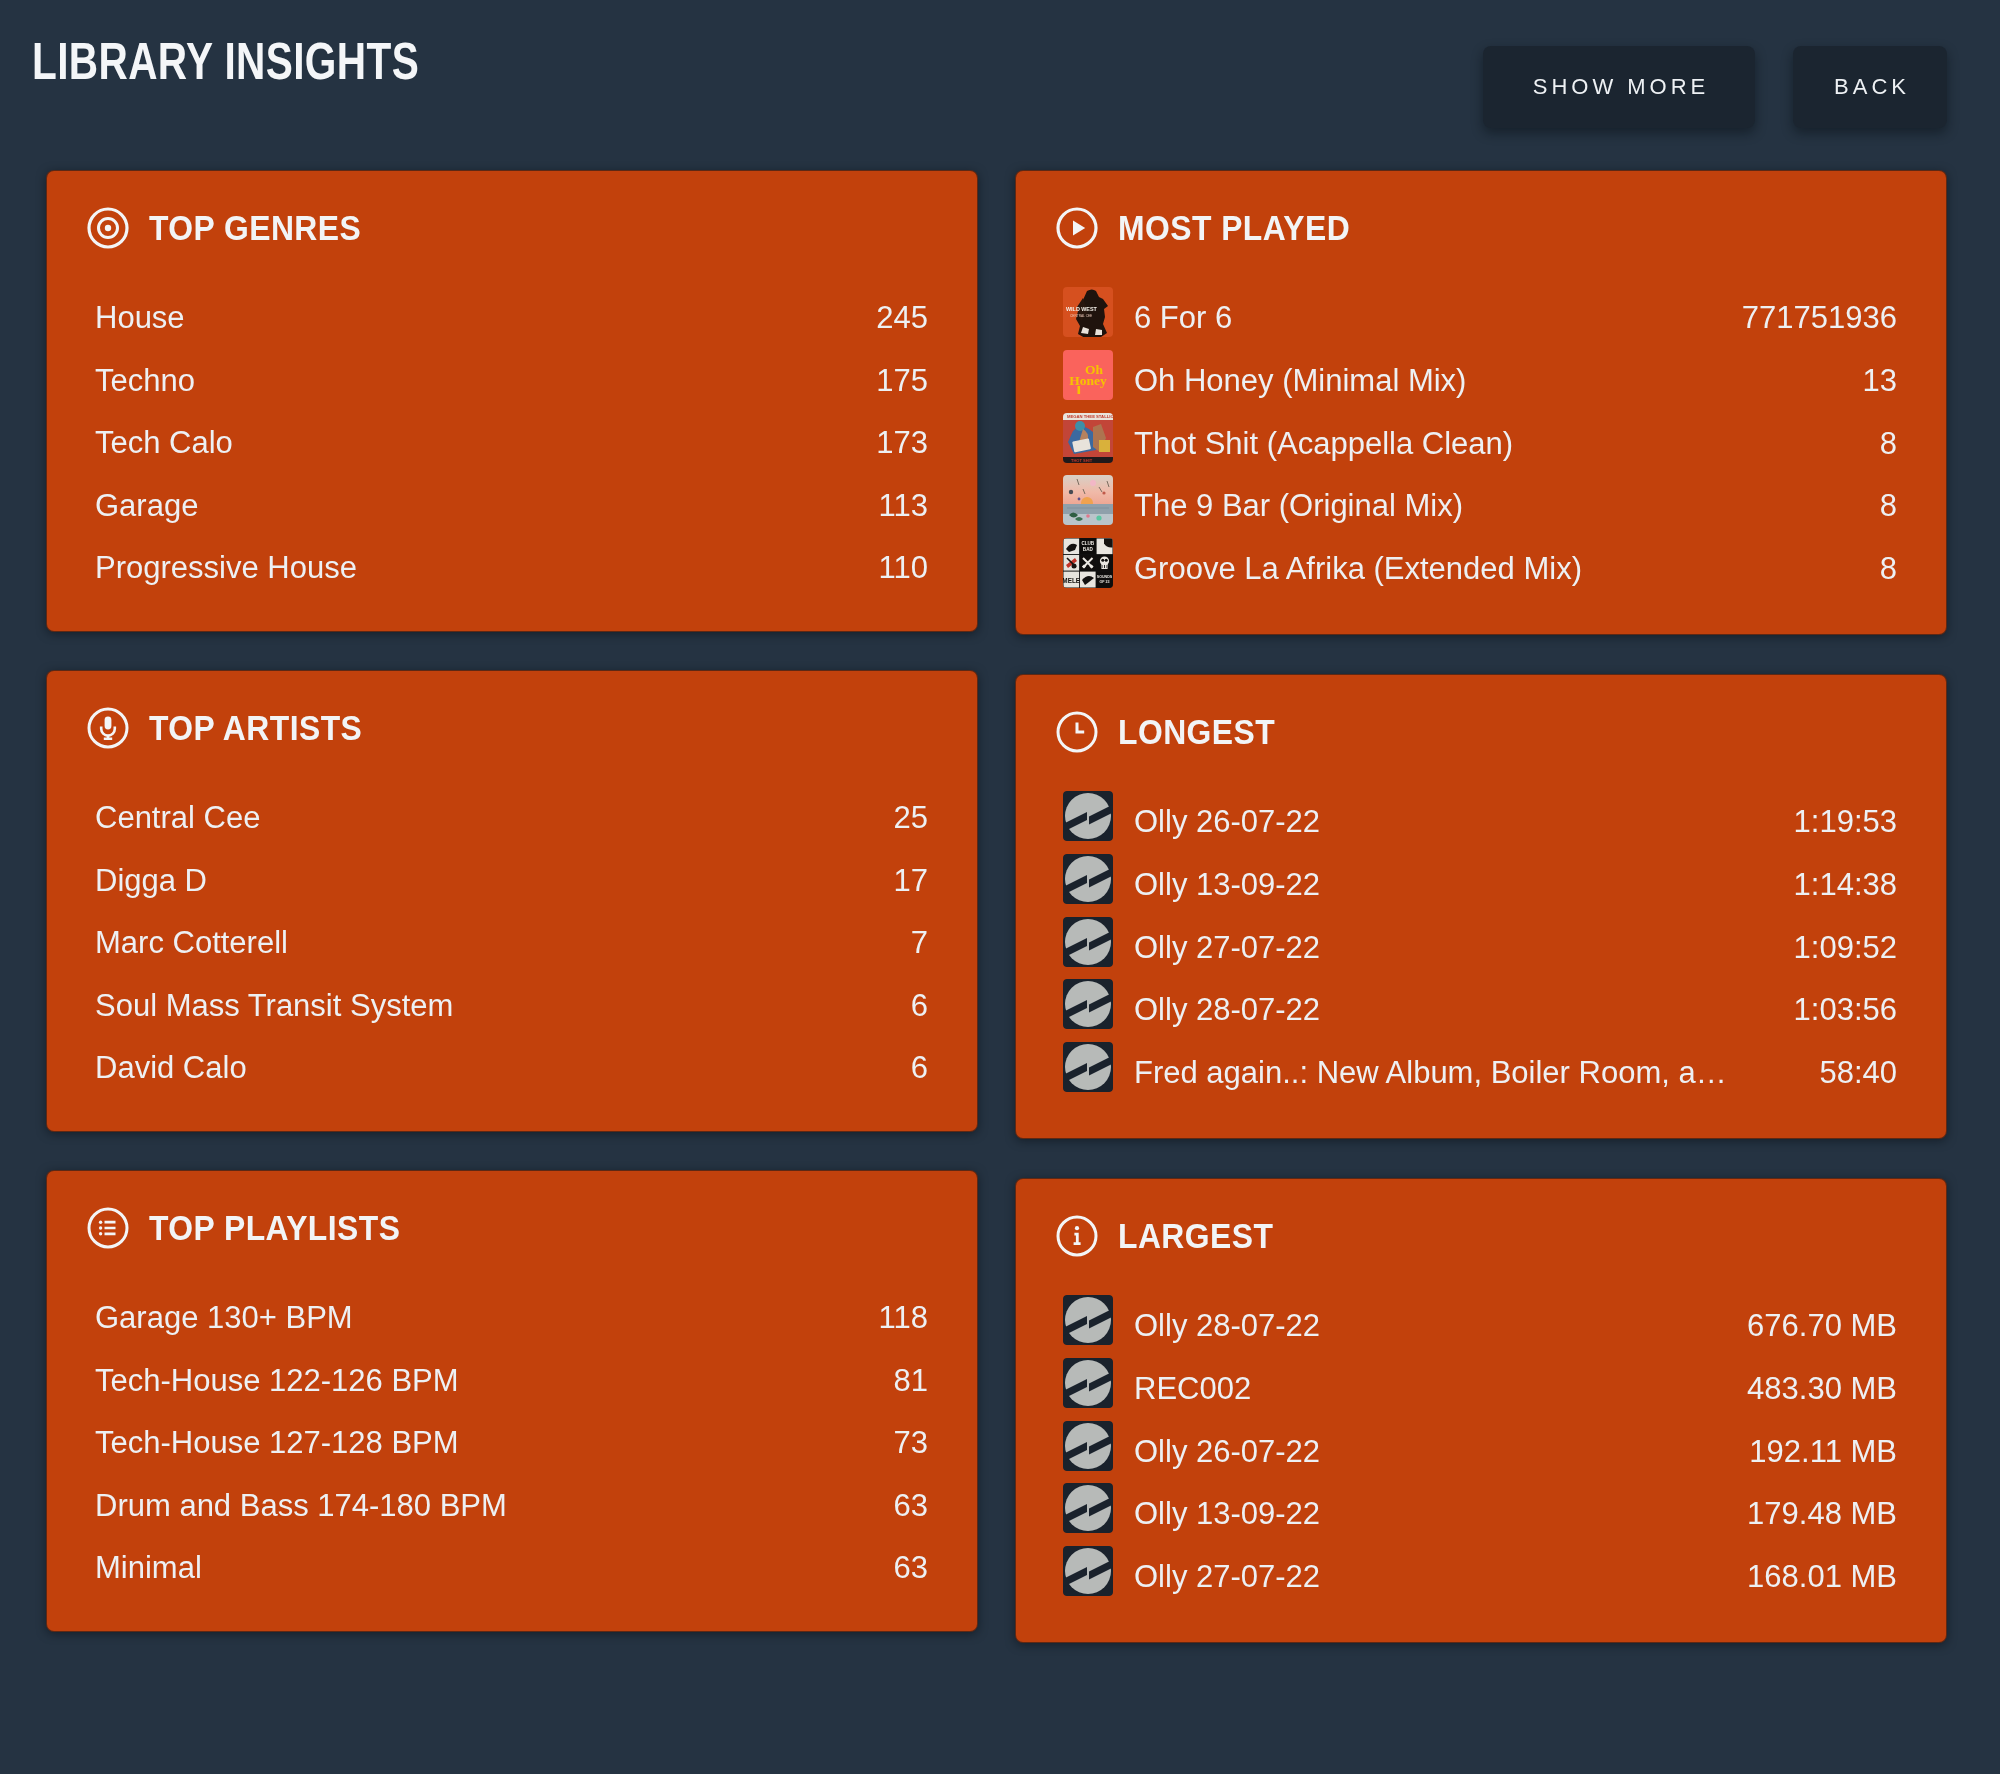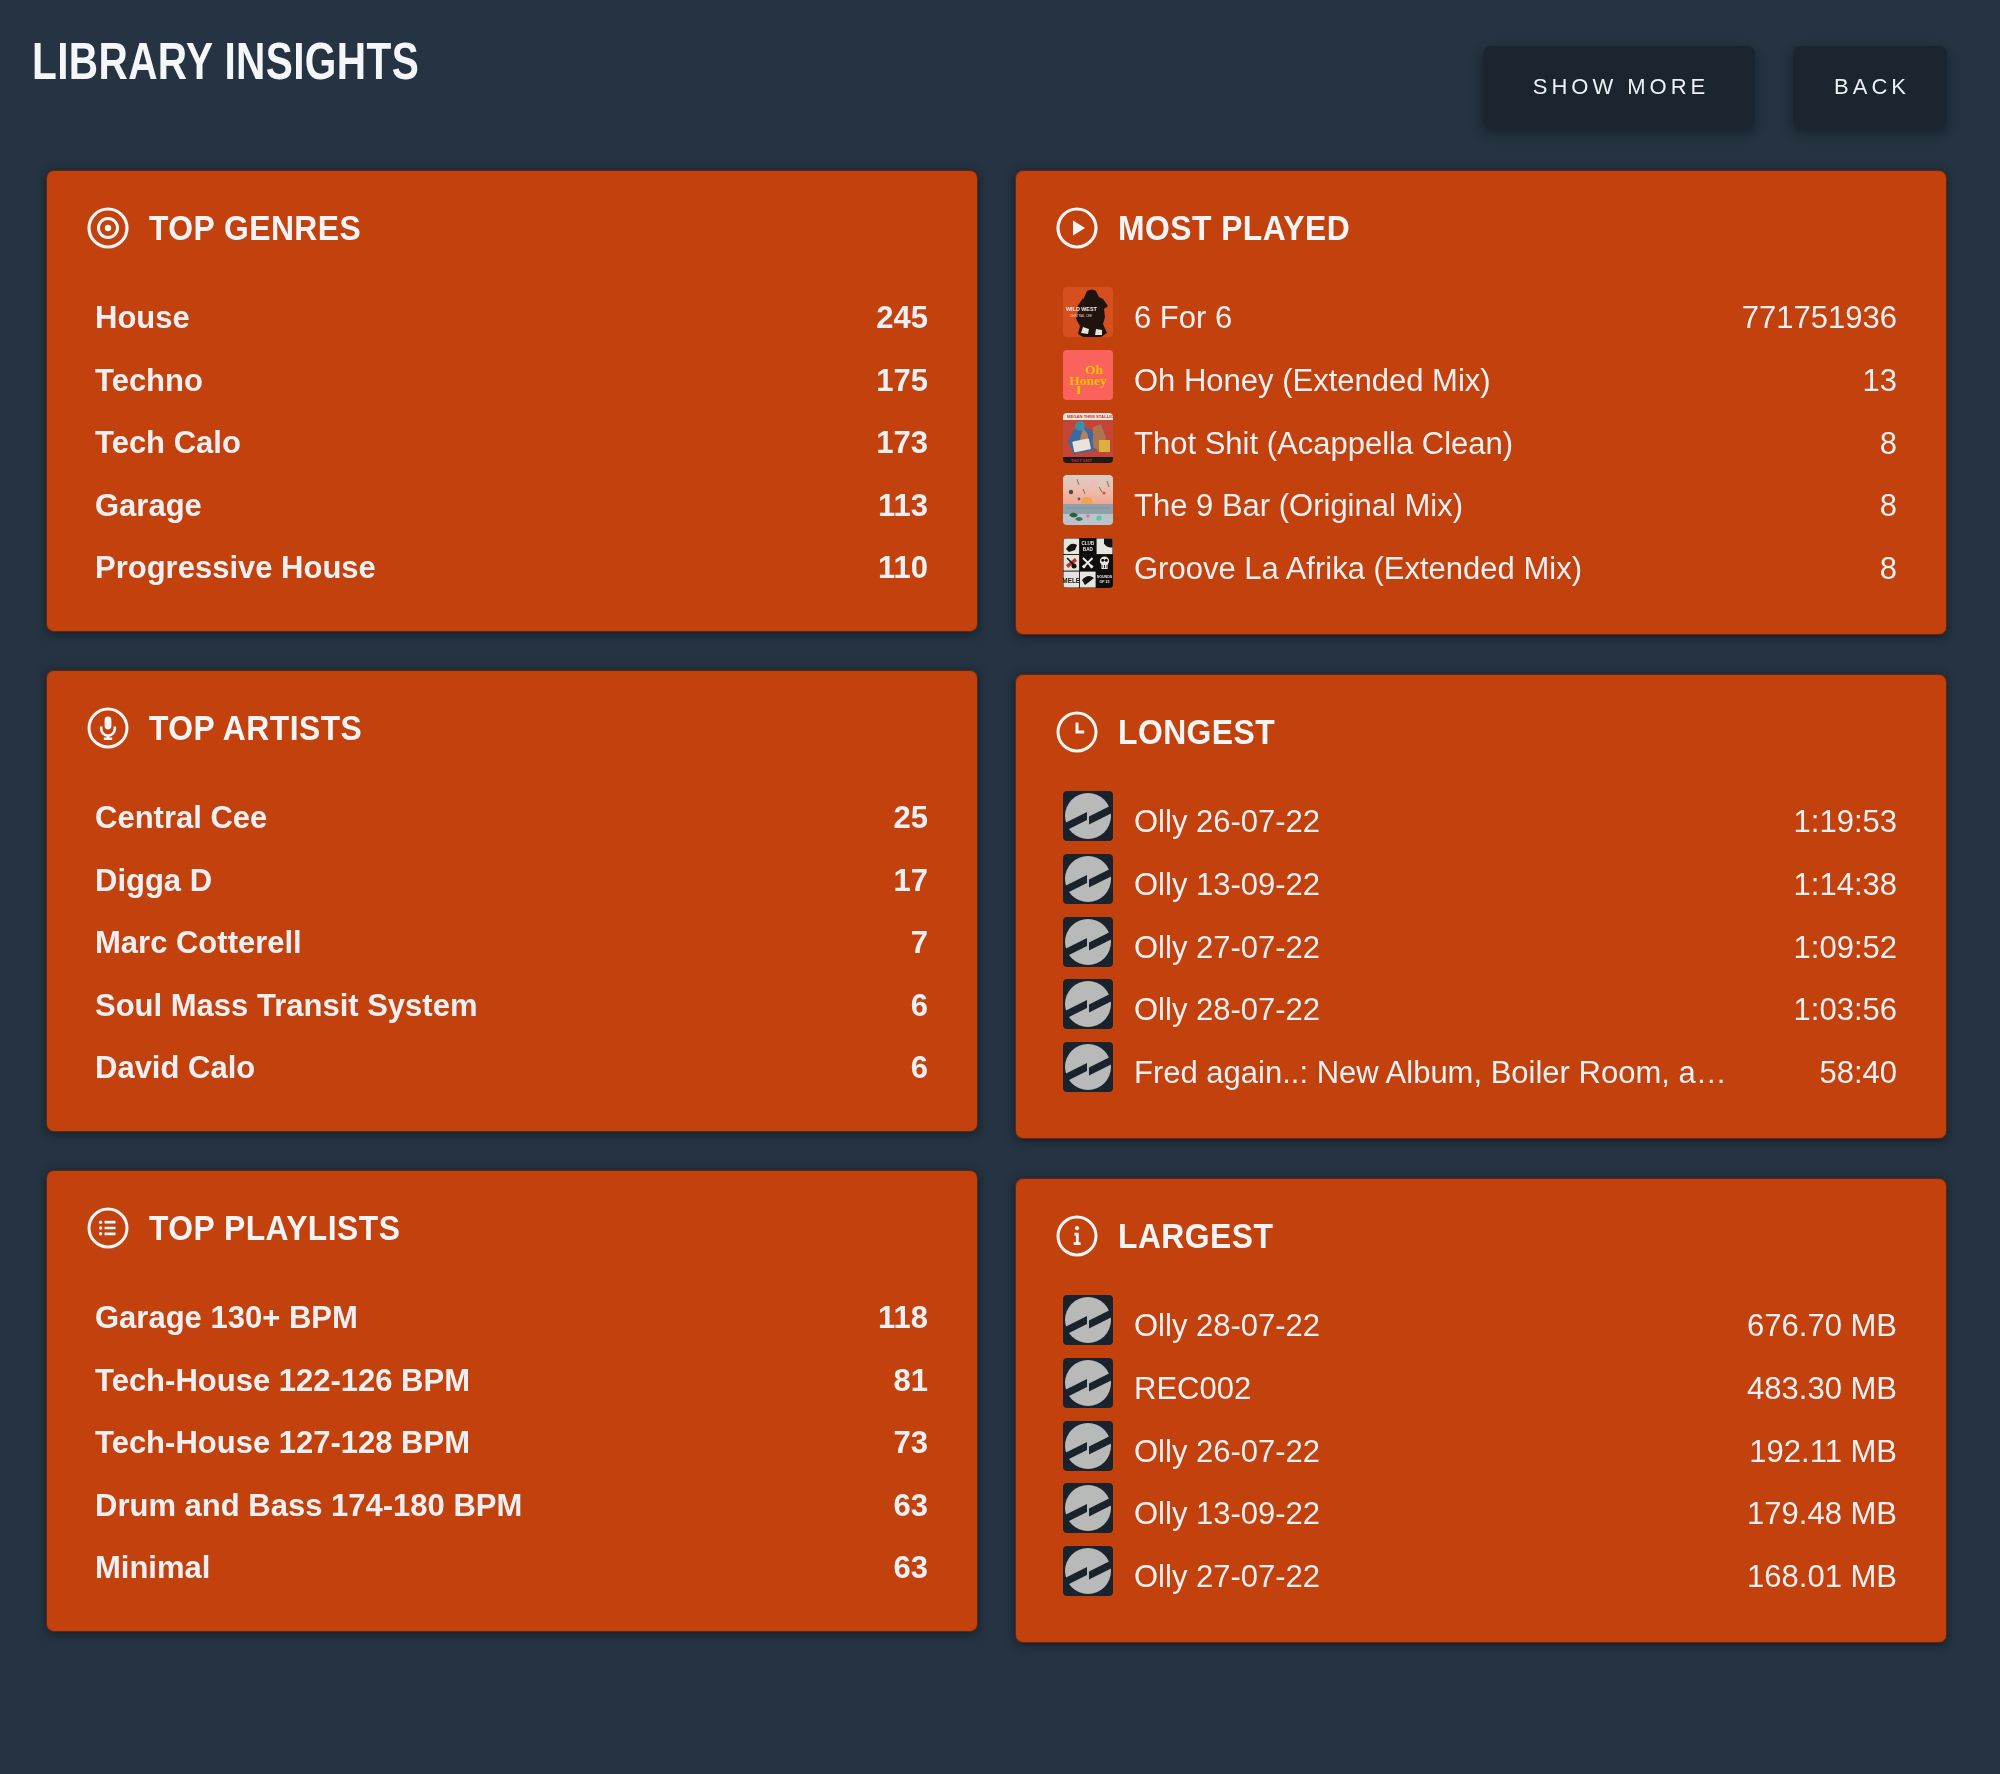--- a/index.html
+++ b/index.html
@@ -39,21 +39,21 @@
 .htitle {
   position:absolute; left:102px; top:36px; height:42px;
   display:flex; align-items:center;
   font-size:35px; font-weight:bold; letter-spacing:0.5px;
   transform:scaleX(0.91); transform-origin:left center;
   white-space:nowrap; color:#f2f4f6;
 }
 .card.l .rows { position:absolute; left:48px; right:49px; top:116px; }
 .card.r .rows { position:absolute; left:47px; right:49px; top:116px; }
 .rows { position:absolute; }
-.card.l .row { height:62.45px;font-weight:bold; }
+.card.l .row { height:62.45px; }
 .card.r .row { height:62.63px; }
 .card.r .ell { max-width:594px; }
 .row { display:flex; align-items:center; justify-content:space-between; font-size:31px; }
 .row .lab { display:flex; align-items:center; min-width:0; }
 .row .val { flex:none; padding-left:20px; }
 .thumb { width:50px; height:50px; border-radius:4px; margin-right:21px; margin-top:-12px; flex:none; overflow:hidden; }
 .thumb svg { display:block; }
 .ell { white-space:nowrap; overflow:hidden; text-overflow:ellipsis; }
 </style>
 </head>
@@ -185,21 +185,21 @@
       <div class="row">
           <span class="lab">
             <span class="thumb">
               <svg width="50" height="50" viewBox="0 0 50 50">
                 <rect width="50" height="50" fill="#FA635C"></rect>
                 <text x="31" y="24" text-anchor="middle" font-family="Liberation Serif" font-weight="bold" font-size="13.5" fill="#F6C300">Oh</text>
                 <text x="25" y="35" text-anchor="middle" font-family="Liberation Serif" font-weight="bold" font-size="13.5" fill="#F6C300">Honey</text>
                 <rect x="14.5" y="36" width="2.6" height="8" fill="#F6C300"></rect>
               </svg>
             </span>
-            <span class="ell">Oh Honey (Extended Mix)</span>
+            <span class="ell">Oh Honey (Minimal Mix)</span>
           </span>
           <span class="val">13</span>
         </div>
       <div class="row">
           <span class="lab">
             <span class="thumb">
               <svg width="50" height="50" viewBox="0 0 50 50">
                 <rect width="50" height="50" fill="#c24538"></rect>
                 <rect width="50" height="7" fill="#e9e4dc"></rect>
                 <text x="4" y="5.4" font-family="Liberation Sans" font-weight="bold" font-size="4.2" fill="#c0392b">MEGAN THEE STALLION</text>

